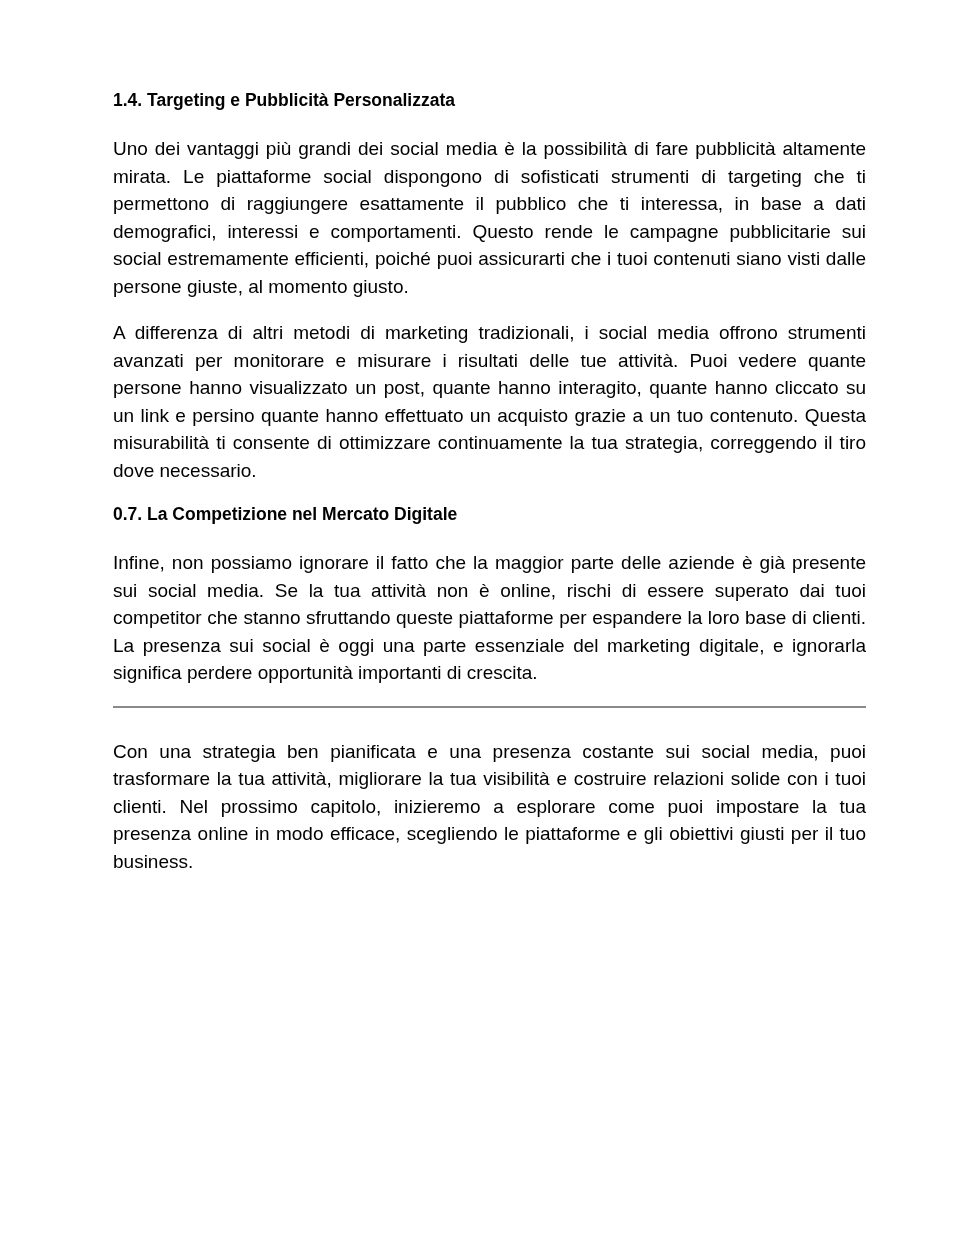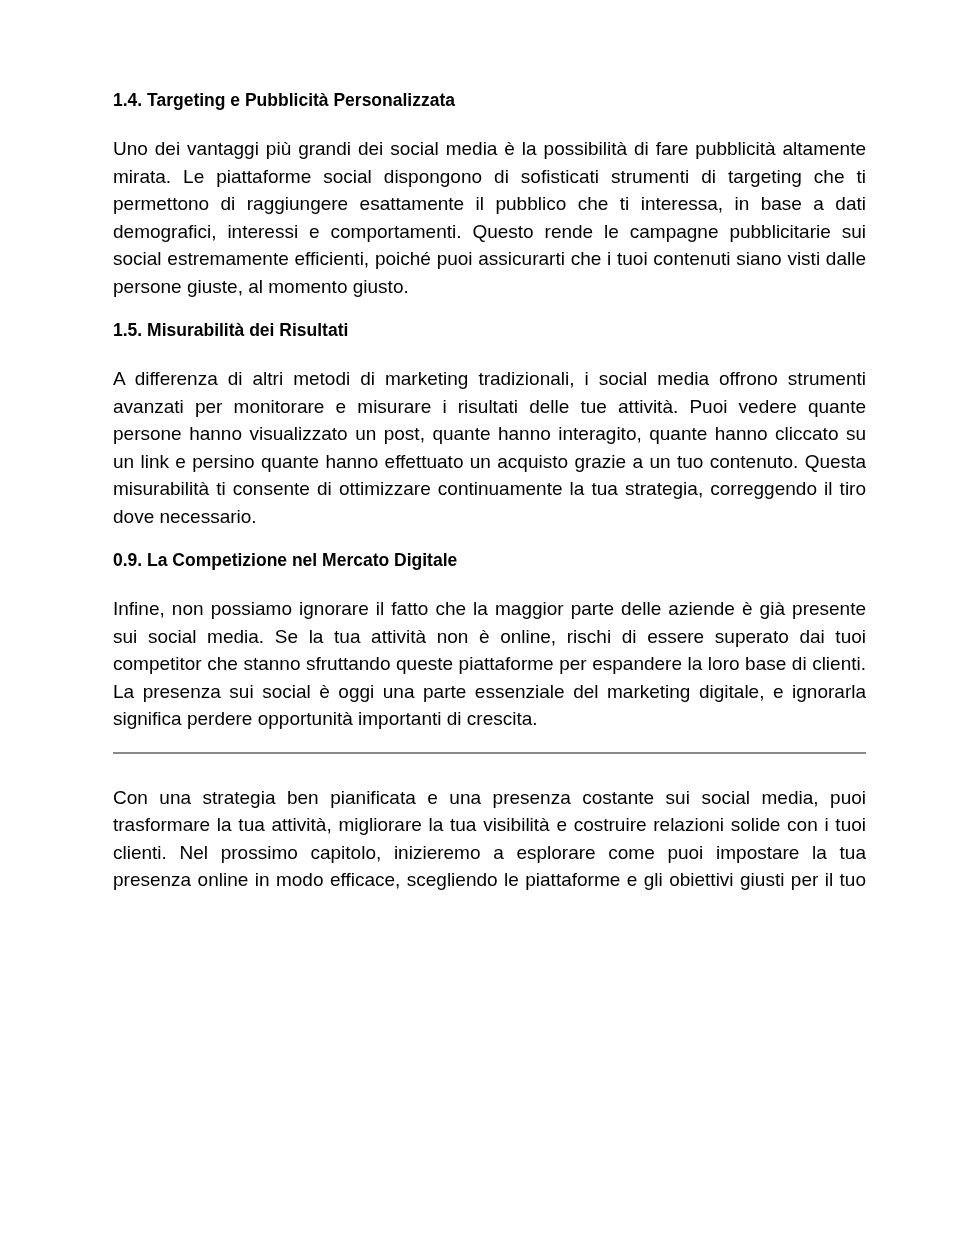--- a/index.html
+++ b/index.html
@@ -46,26 +46,25 @@
 <body>
 
 <div class="page">
 
   <section class="doc-section">
     <h3 class="section-heading">1.4. Targeting e Pubblicità Personalizzata</h3>
     <p class="body-paragraph">Uno dei vantaggi più grandi dei social media è la possibilità di fare pubblicità altamente mirata. Le piattaforme social dispongono di sofisticati strumenti di targeting che ti permettono di raggiungere esattamente il pubblico che ti interessa, in base a dati demografici, interessi e comportamenti. Questo rende le campagne pubblicitarie sui social estremamente efficienti, poiché puoi assicurarti che i tuoi contenuti siano visti dalle persone giuste, al momento giusto.</p>
   </section>
 
   <section class="doc-section">
-    <h3 class="section-heading">1.5. Misurabilità dei Risultati</h3>
     <p class="body-paragraph">A differenza di altri metodi di marketing tradizionali, i social media offrono strumenti avanzati per monitorare e misurare i risultati delle tue attività. Puoi vedere quante persone hanno visualizzato un post, quante hanno interagito, quante hanno cliccato su un link e persino quante hanno effettuato un acquisto grazie a un tuo contenuto. Questa misurabilità ti consente di ottimizzare continuamente la tua strategia, correggendo il tiro dove necessario.</p>
   </section>
 
   <section class="doc-section">
-    <h3 class="section-heading">0.9. La Competizione nel Mercato Digitale</h3>
+    <h3 class="section-heading">0.7. La Competizione nel Mercato Digitale</h3>
     <p class="body-paragraph">Infine, non possiamo ignorare il fatto che la maggior parte delle aziende è già presente sui social media. Se la tua attività non è online, rischi di essere superato dai tuoi competitor che stanno sfruttando queste piattaforme per espandere la loro base di clienti. La presenza sui social è oggi una parte essenziale del marketing digitale, e ignorarla significa perdere opportunità importanti di crescita.</p>
   </section>
 
   <hr class="divider">
 
   <section class="doc-section closing">
     <p class="body-paragraph">Con una strategia ben pianificata e una presenza costante sui social media, puoi trasformare la tua attività, migliorare la tua visibilità e costruire relazioni solide con i tuoi clienti. Nel prossimo capitolo, inizieremo a esplorare come puoi impostare la tua presenza online in modo efficace, scegliendo le piattaforme e gli obiettivi giusti per il tuo business.</p>
   </section>
 
 </div>

